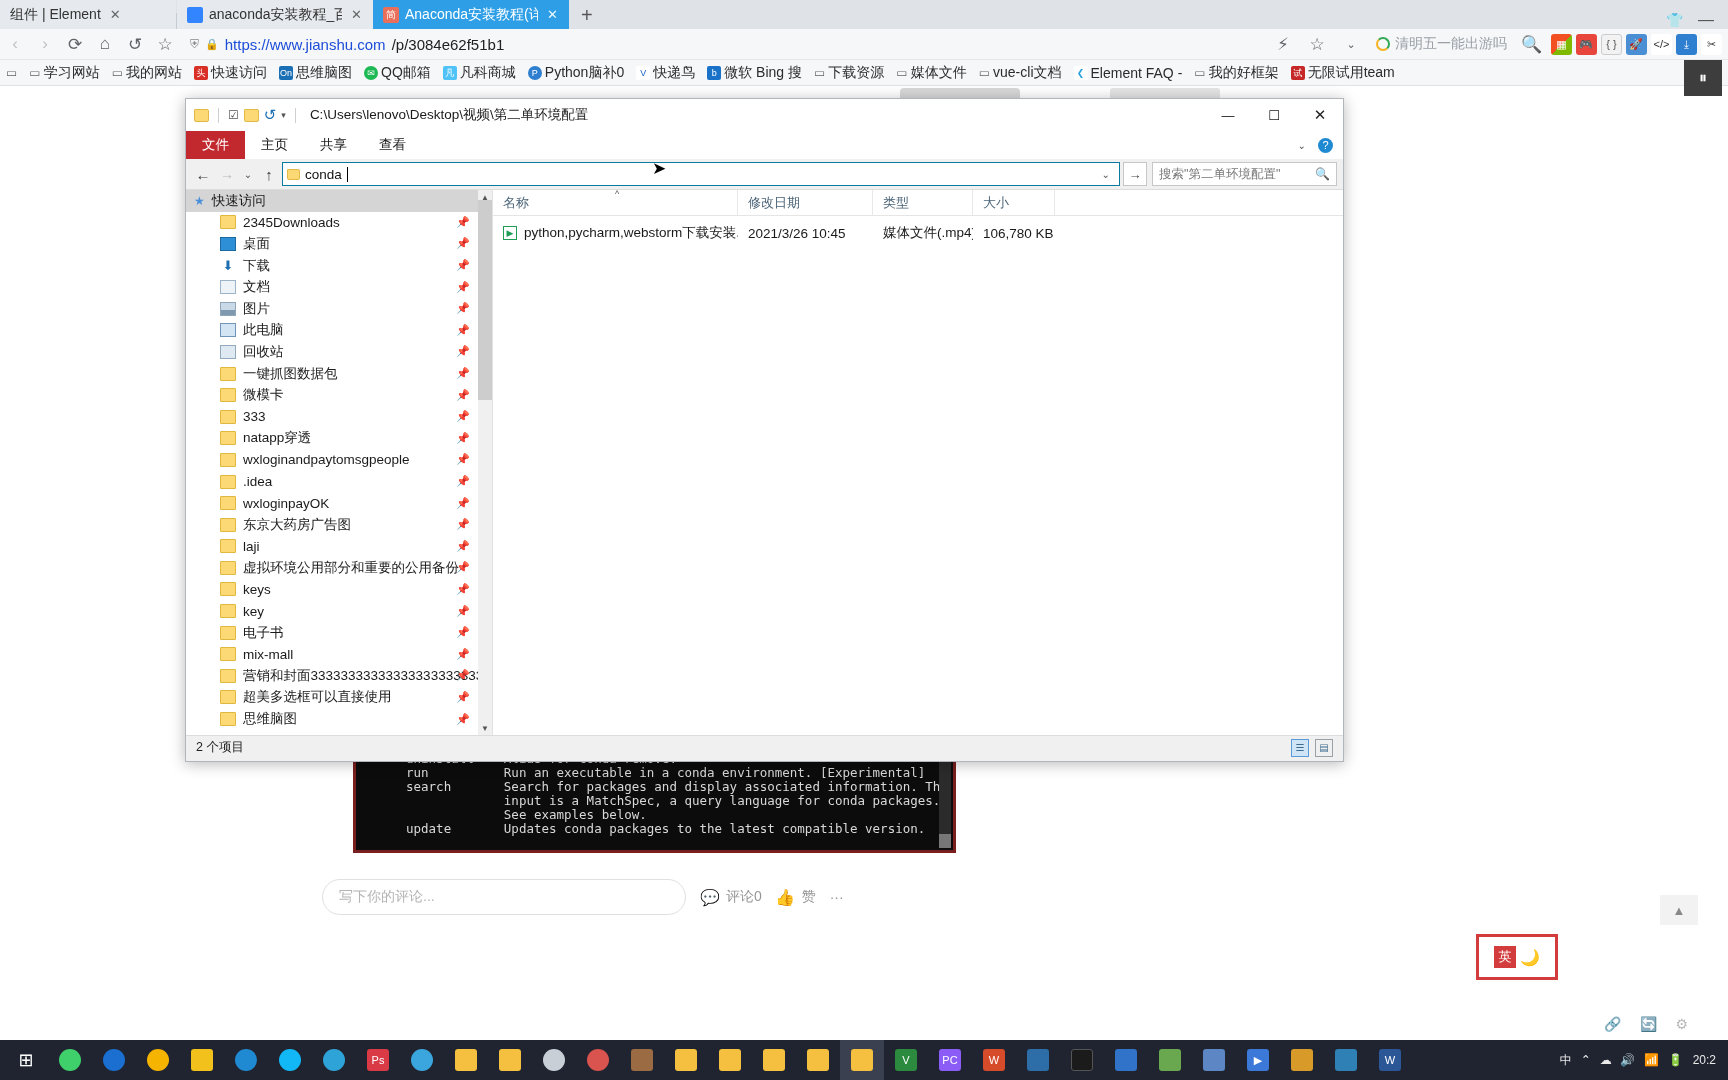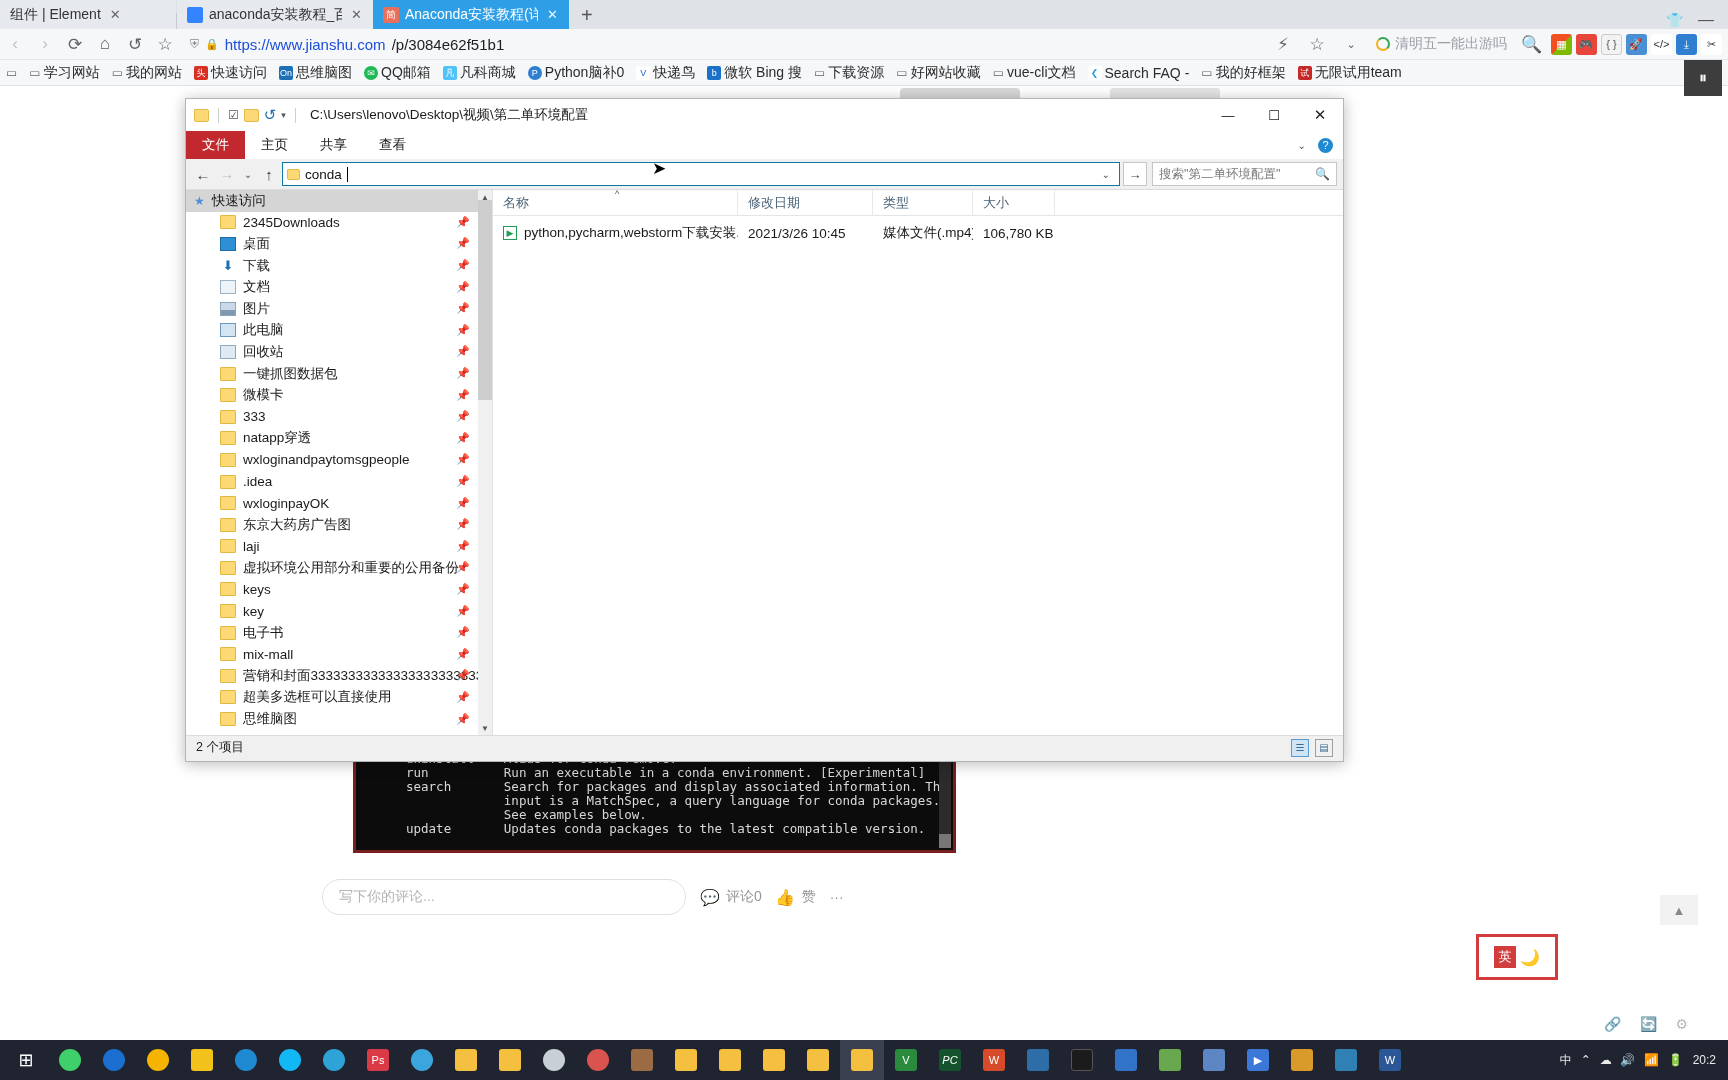--- a/index.html
+++ b/index.html
@@ -367,29 +367,29 @@
     <span class="bm">
         <span class="sq" style="background:#1a72c8;">b</span>
         <span>微软 Bing 搜</span>
       </span>
     <span class="bm">
         <span class="bmico">▭</span>
         <span>下载资源</span>
       </span>
     <span class="bm">
         <span class="bmico">▭</span>
-        <span>好网站收藏</span>
+        <span>媒体文件</span>
       </span>
     <span class="bm">
         <span class="bmico">▭</span>
         <span>vue-cli文档</span>
       </span>
     <span class="bm">
         <span class="sq" style="background:#fff;color:#27a0e0;">❮</span>
-        <span>Search FAQ -</span>
+        <span>Element FAQ -</span>
       </span>
     <span class="bm">
         <span class="bmico">▭</span>
         <span>我的好框架</span>
       </span>
     <span class="bm">
         <span class="sq" style="background:#c62828;">试</span>
         <span>无限试用team</span>
       </span>
   </div>
@@ -718,21 +718,21 @@
   <div class="tb-item">
       <span class="tb-sq" style="background:#f5c040;"></span>
     </div>
   <div class="tb-item" style="background:#3a4050;">
       <span class="tb-sq" style="background:#f5c040;"></span>
     </div>
   <div class="tb-item">
       <span class="tb-sq" style="background:#2b8a3e;">V</span>
     </div>
   <div class="tb-item">
-      <span class="tb-sq" style="background:#14532d;font-style:italic;">PC</span>
+      <span class="tb-sq" style="background:#8b5cf6;">PC</span>
     </div>
   <div class="tb-item">
       <span class="tb-sq" style="background:#d64b2a;">W</span>
     </div>
   <div class="tb-item">
       <span class="tb-sq" style="background:#2d6ea8;"></span>
     </div>
   <div class="tb-item">
       <span class="tb-sq" style="background:#1b1b1b;border:1px solid #555;"></span>
     </div>

